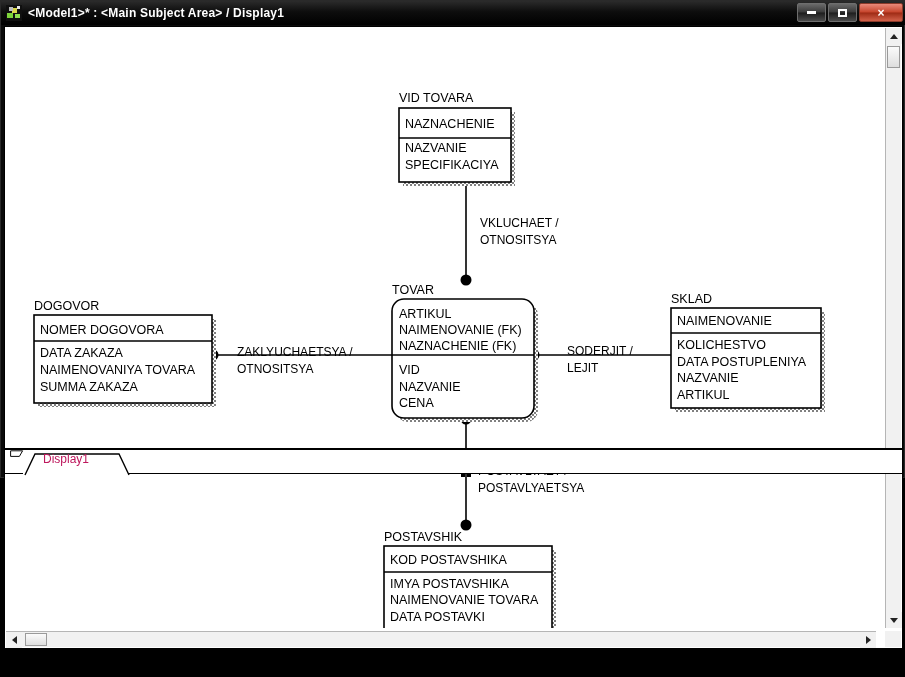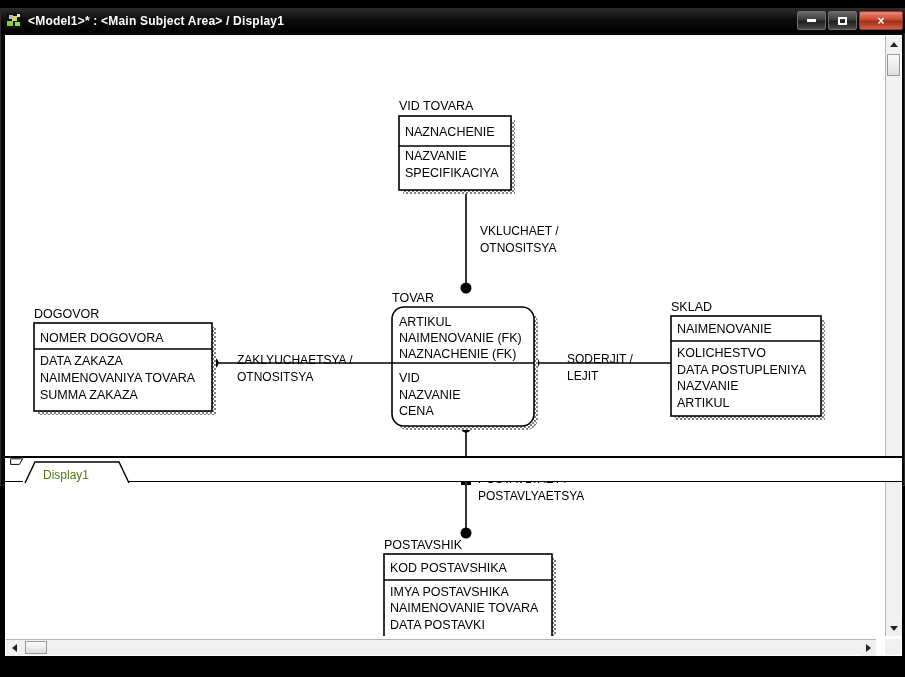--- a/index.html
+++ b/index.html
@@ -5,21 +5,21 @@
   * { box-sizing: border-box; margin: 0; padding: 0; }
   html, body {
     width: 905px; height: 677px;
     background: #000;
     font-family: "Liberation Sans", sans-serif;
     overflow: hidden;
   }
 
   
   .window {
-    position: absolute; left: 0; top: 8px;
+    position: absolute; left: 0; top: 0;
     width: 905px; height: 478px;
     background: #0a0a0a;
     border: 1px solid #2a2a2a;
   }
 
   
   .titlebar {
     position: absolute; left: 0; top: 0;
     width: 905px; height: 24px;
     background: linear-gradient(180deg,#2b2b2b 0%,#0d0d0d 45%,#000 100%);
@@ -128,22 +128,22 @@
     position: absolute; left: 3px; bottom: 3px;
     width: 899px; height: 26px;
     background: #ffffff;
     border: 1px solid #000;
     border-top: 2px solid #000;
   }
   .tab {
     position: absolute; left: 18px; top: 2px;
     height: 22px;
     padding: 0 16px 0 20px;
-    display: flex; align-items: flex-end;
-    font-size: 12px; color: #4d7c0f;
+    display: flex; align-items: flex-start;
+    font-size: 12px; color: #be185d;
     background: #ffffff;
   }
   .tab svg { position: absolute; left: 0; top: 0; }
   .tab span { position: relative; z-index: 2; }
   .tab-fold {
     position: absolute; left: 4px; top: 0px; width: 16px; height: 8px;
   }
 
   
   .dg-txt { font-family: "Liberation Sans", sans-serif; font-size: 12.5px; fill: #000; }

